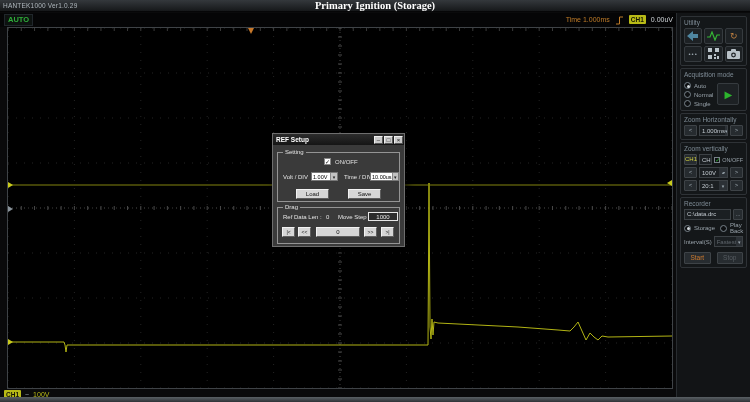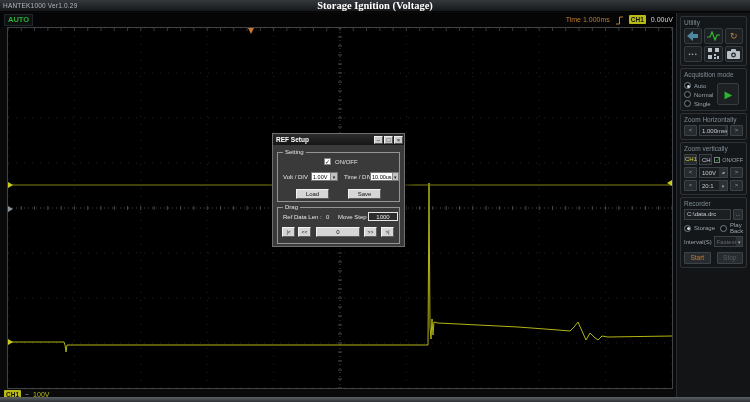--- a/index.html
+++ b/index.html
@@ -101,21 +101,21 @@
   .dfield{position:absolute;background:#2c2c2c;border:1px solid #e6e6e6;color:#e6e6e6;
           font-size:6px;text-align:center;}
 </style>
 </head>
 <body>
 
 <div class="app">
 
   <div class="titlebar">
     <span class="app-title">HANTEK1000 Ver1.0.29</span>
-    <div class="page-title">Storage Ignition (Voltage)</div>
+    <div class="page-title">Primary Ignition (Storage)</div>
   </div>
 
   <div class="topbar">
     <span class="acq-badge">AUTO</span>
     <div class="trig-cluster">
       <span class="time-label">Time 1.000ms</span>
       <span>
         <svg width="9" height="10" viewBox="0 0 9 10">
             <path d="M1 9 L4.5 9 L4.5 2 L8 2" fill="none" stroke="#c07c28" stroke-width="1"></path>
           </svg>

